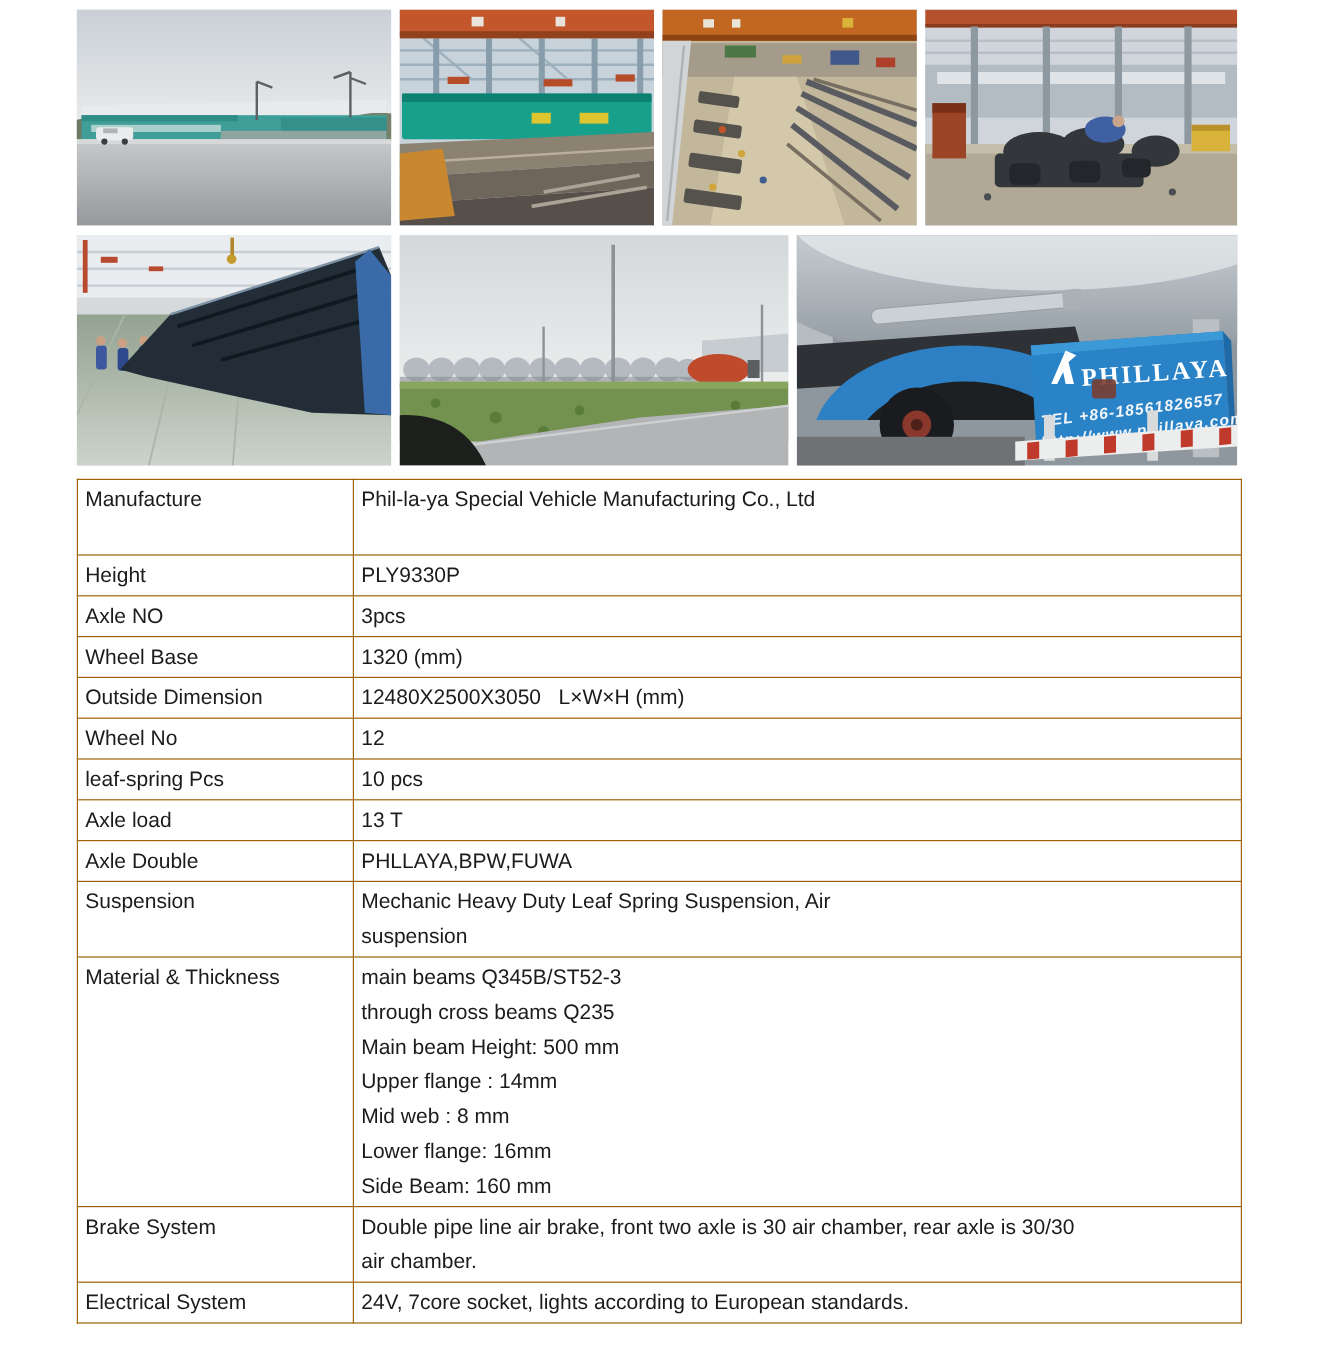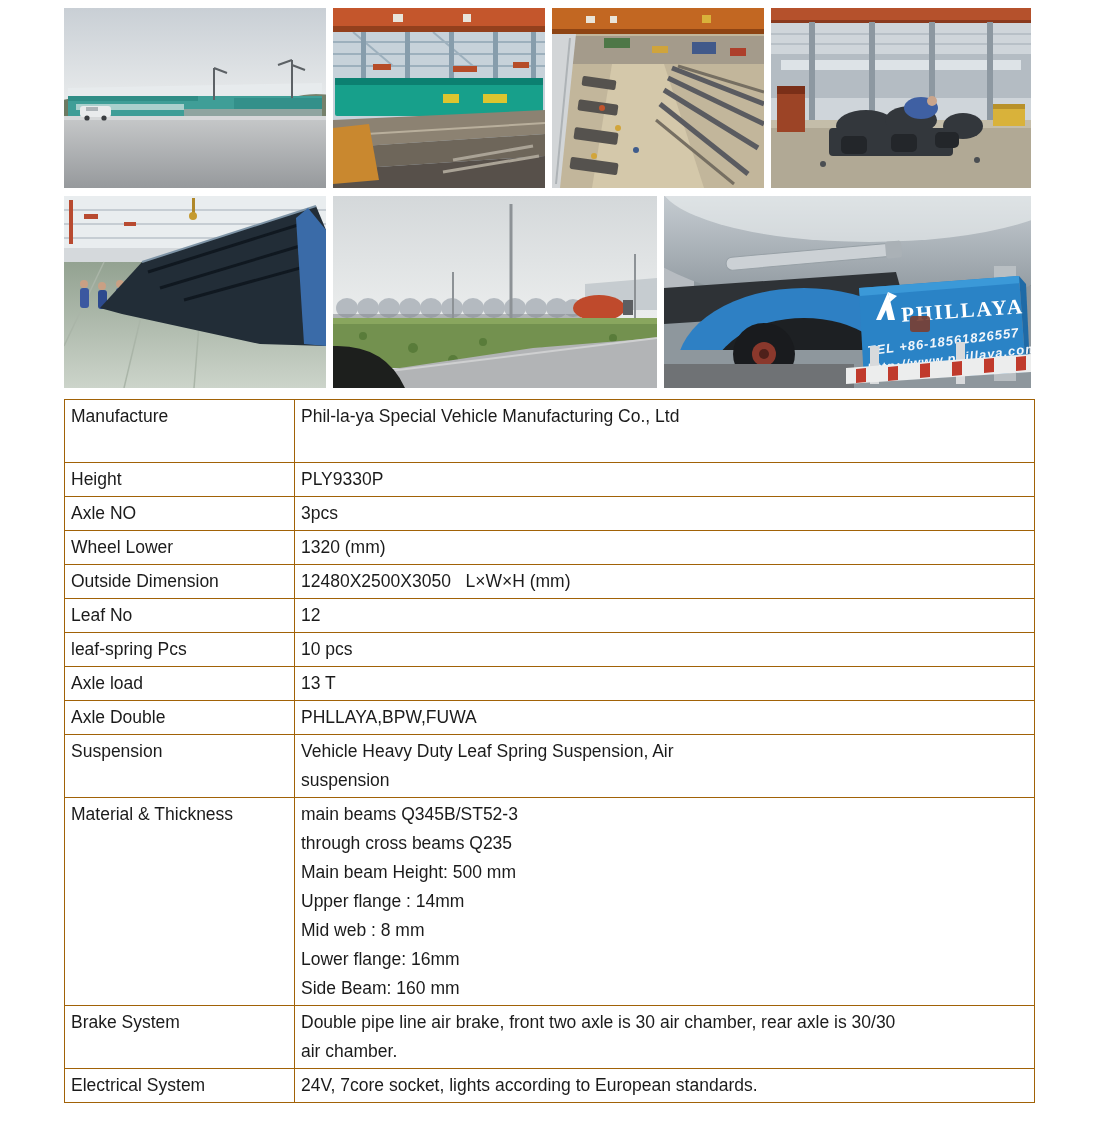--- a/index.html
+++ b/index.html
@@ -377,46 +377,46 @@
       </tr>
       <tr>
         <td class="label">Height</td>
         <td class="value">PLY9330P</td>
       </tr>
       <tr>
         <td class="label">Axle NO</td>
         <td class="value">3pcs</td>
       </tr>
       <tr>
-        <td class="label">Wheel Lower</td>
+        <td class="label">Wheel Base</td>
         <td class="value">1320 (mm)</td>
       </tr>
       <tr>
         <td class="label">Outside Dimension</td>
         <td class="value">12480X2500X3050   L×W×H (mm)</td>
       </tr>
       <tr>
-        <td class="label">Leaf No</td>
+        <td class="label">Wheel No</td>
         <td class="value">12</td>
       </tr>
       <tr>
         <td class="label">leaf-spring Pcs</td>
         <td class="value">10 pcs</td>
       </tr>
       <tr>
         <td class="label">Axle load</td>
         <td class="value">13 T</td>
       </tr>
       <tr>
         <td class="label">Axle Double</td>
         <td class="value">PHLLAYA,BPW,FUWA</td>
       </tr>
       <tr>
         <td class="label">Suspension</td>
-        <td class="value">Vehicle Heavy Duty Leaf Spring Suspension, Air
+        <td class="value">Mechanic Heavy Duty Leaf Spring Suspension, Air
 suspension</td>
       </tr>
       <tr>
         <td class="label">Material &amp; Thickness</td>
         <td class="value">main beams Q345B/ST52-3
 through cross beams Q235
 Main beam Height: 500 mm
 Upper flange : 14mm
 Mid web : 8 mm
 Lower flange: 16mm

